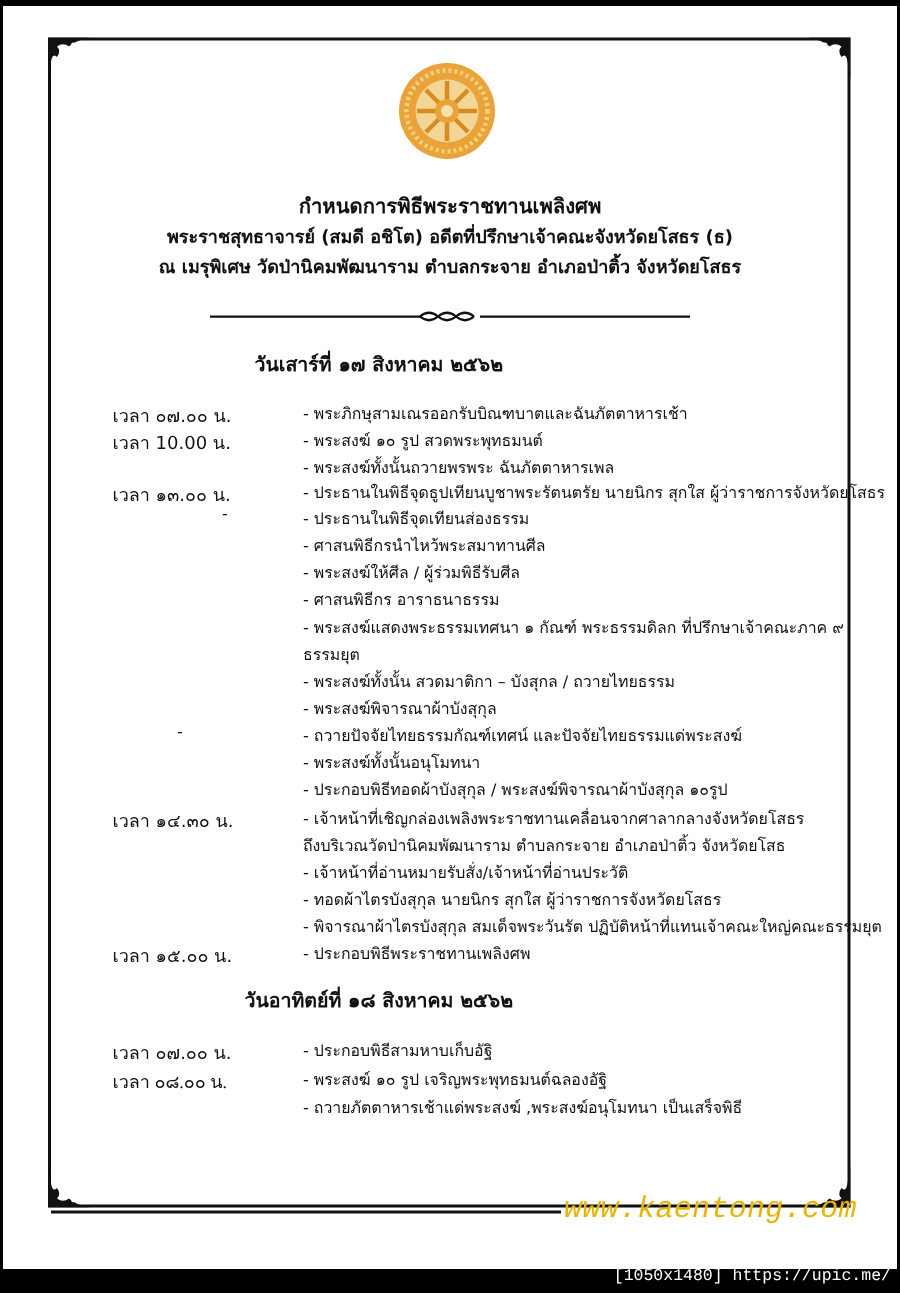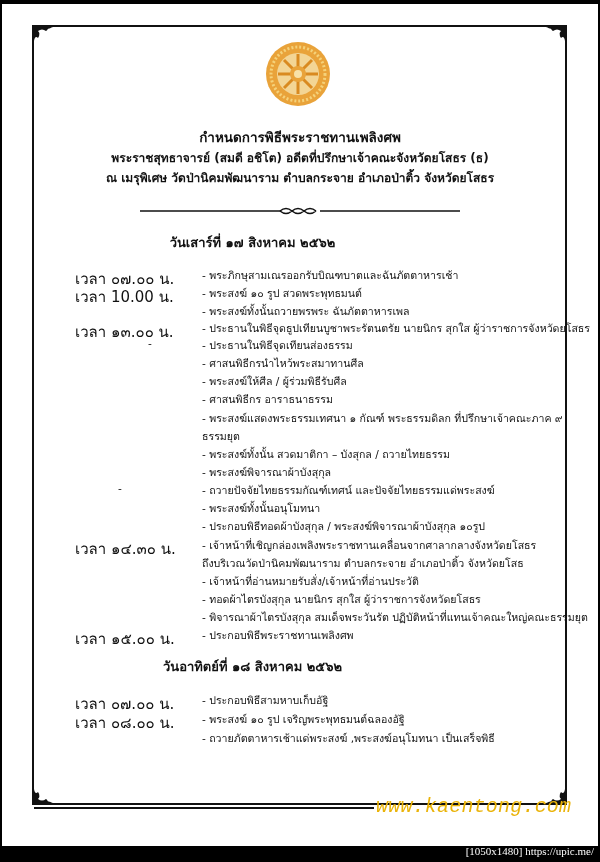--- a/index.html
+++ b/index.html
@@ -15,26 +15,26 @@
   .c-bl { left:-2px; bottom:-2px; transform:scaleY(-1); }
   .c-br { right:-2px; bottom:-2px; transform:scale(-1,-1); }
   .emblem { position:absolute; left:264px; top:40px; width:68px; height:68px; }
   .title { position:absolute; left:0; width:600px; text-align:center; font-weight:bold; font-size:12px; white-space:nowrap; }
   .t1 { top:126px; font-size:13.5px; }
   .t2 { top:148px; }
   .t3 { top:168px; }
   .divider { position:absolute; top:201px; left:140px; width:320px; height:10px; }
   .day { position:absolute; left:0; width:505px; text-align:center; font-weight:bold; font-size:13px; white-space:nowrap; }
   .row { position:absolute; font-size:10.6px; white-space:nowrap;margin-left:19px; }
-  .time { position:absolute; left:75px; font-size:15px; white-space:nowrap; }
+  .time { position:absolute; left:75px; font-size:12px; white-space:nowrap; }
   .dash-only { position:absolute; font-size:10.6px; }
   .watermark { position:absolute; left:376px; top:795px; color:#eab308; font-style:italic; font-size:20px;
                font-family:Liberation Mono, monospace; letter-spacing:0.2px; }
   .wm-line { position:absolute; left:34px; top:807px; width:340px; height:2px; background:#111; }
-  .footer { position:absolute; right:6px; top:845px; color:#fff; font-family:Liberation Serif, serif; font-size:11px; }
+  .footer { position:absolute; right:6px; top:845px; color:#fff; font-family:Liberation Mono, monospace; font-size:11px; }
 </style>
 </head>
 <body>
 
 <div class="page"></div>
 
 <div class="frame">
   <div class="corner c-tl">
     <svg viewBox="0 0 28 28">
         <path d="M0 0 H28 Q18 2 14 6 Q10 3 6 6 Q9 9 6 13 Q3 10 2 16 Q1 22 0 28 Z" fill="#111"></path>
@@ -128,20 +128,20 @@
     <div class="row" style="top: 609px; left: 183px;">- พิจารณาผ้าไตรบังสุกุล  สมเด็จพระวันรัต  ปฏิบัติหน้าที่แทนเจ้าคณะใหญ่คณะธรรมยุต</div>
     <div class="time" style="top: 627px;">เวลา ๑๕.๐๐ น.</div>
     <div class="row" style="top: 627px; left: 183px;">- ประกอบพิธีพระราชทานเพลิงศพ</div>
   </div>
 
 <div class="day" style="top:656px;">วันอาทิตย์ที่ ๑๘ สิงหาคม ๒๕๖๒</div>
 
 <div id="d1">
     <div class="time" style="top: 692px;">เวลา ๐๗.๐๐ น.</div>
     <div class="row" style="top: 692px; left: 183px;">- ประกอบพิธีสามหาบเก็บอัฐิ</div>
-    <div class="time" style="top: 711px;">เวลา ๐๘.๐๐ น.</div>
+    <div class="time" style="top: 711px; font-family: Liberation Serif, serif;">เวลา ๐๘.๐๐ น.</div>
     <div class="row" style="top: 711px; left: 183px;">- พระสงฆ์ ๑๐ รูป เจริญพระพุทธมนต์ฉลองอัฐิ</div>
     <div class="row" style="top: 730px; left: 183px;">- ถวายภัตตาหารเช้าแด่พระสงฆ์ ,พระสงฆ์อนุโมทนา  เป็นเสร็จพิธี</div>
   </div>
 
 <div class="wm-line"></div>
 <div class="watermark">www.kaentong.com</div>
 <div class="footer">[1050x1480] https://upic.me/</div>
 
 </body></html>

